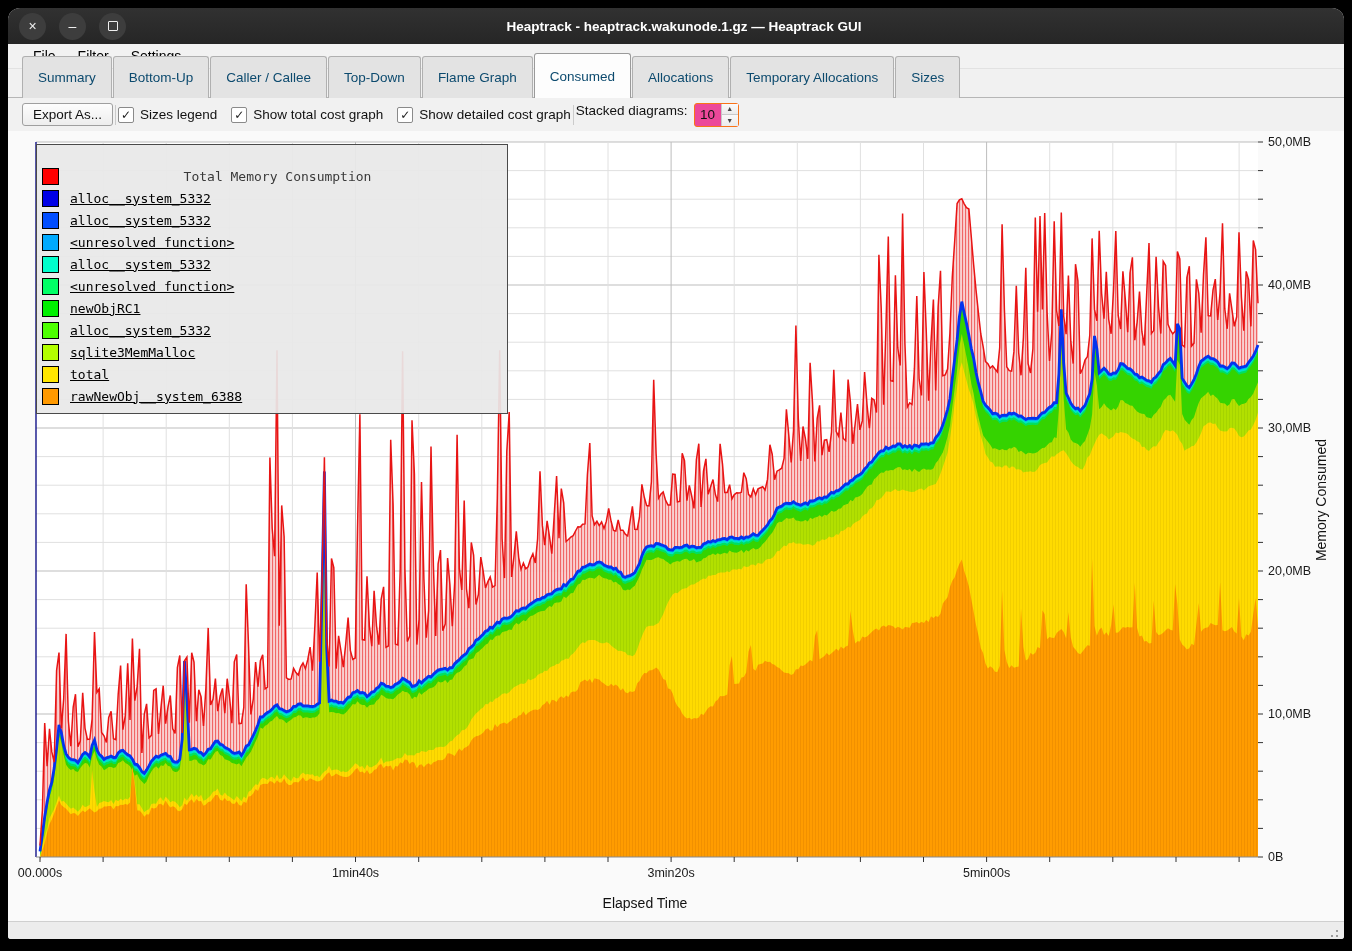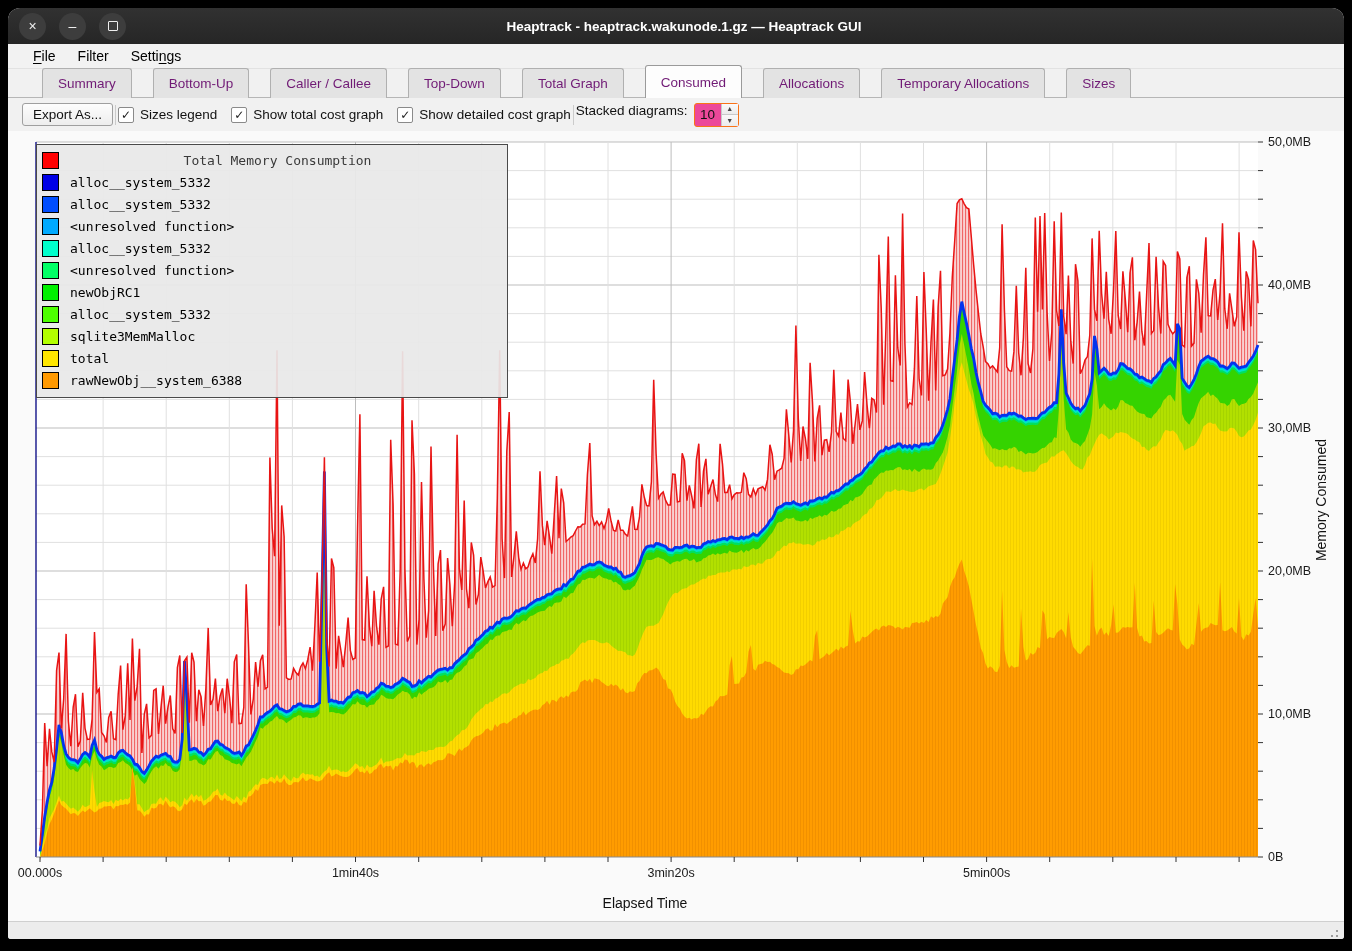--- a/index.html
+++ b/index.html
@@ -15,45 +15,45 @@
   .wintitle{position:absolute;left:16px;right:0;text-align:center;color:#fff;font-weight:bold;font-size:13.5px;}
   
   .menubar{height:24px;background:#f2f2f2;display:flex;align-items:center;padding-left:16px;gap:4px;
     font-size:14px;color:#000000;border-bottom:1px solid #e2e2e2;flex:0 0 auto;}
   .menuitem{padding:1px 9px;border-radius:3px;}
   .menuitem u{text-underline-offset:2px;}
   
   .tabbar{height:29px;display:flex;align-items:flex-end;padding-left:14px;background:#f1f1f1;
     position:relative;flex:0 0 auto;}
   .tabbar::after{content:"";position:absolute;left:0;right:0;bottom:0;height:1px;background:#b6b6b6;}
-  .tab{height:25px;display:flex;align-items:center;padding:2px 15px;font-size:13.5px;color:#701a75;
+  .tab{height:25px;display:flex;align-items:center;padding:8px 15px;font-size:13.5px;color:#0c4a6e;
     background:#e3e3e3;border:1px solid #b0b0b0;border-bottom:none;margin-right:1px;
-    border-radius:3px 3px 0 0;position:relative;z-index:1;margin-left:20px;}
+    border-radius:3px 3px 0 0;position:relative;z-index:1;}
   .tab.active{background:#fdfdfd;height:28px;z-index:3;border-color:#9a9a9a;}
   
   .toolbar{height:33px;display:flex;align-items:center;gap:0;padding-left:14px;background:#f1f1f1;
     font-size:13.5px;color:#111;flex:0 0 auto;}
   .btn{background:linear-gradient(#fdfdfd,#ededed);border:1px solid #9f9f9f;border-radius:3px;
     padding:3px 10px;font-size:13.5px;color:#111;}
   .tsep{width:1px;height:20px;background:#cbcbcb;margin:0 2px;}
   .chk{display:flex;align-items:center;gap:6px;}
   .chkbox{width:14px;height:14px;background:#fff;border:1px solid #8a8a8a;border-radius:2px;
     display:flex;align-items:center;justify-content:center;font-size:12px;color:#1a1a1a;line-height:1;}
   .spin{display:flex;gap:6px;}
   .spinbox{display:flex;border:1px solid #f97316;border-radius:3px;background:#ec4899;height:22px;}
   .spinval{width:26px;display:flex;align-items:center;justify-content:center;font-size:13.5px;}
   .spinarrows{display:flex;flex-direction:column;border-left:1px solid #c9c9c9;}
   .sparrow{flex:1;width:16px;display:flex;align-items:center;justify-content:center;
     font-size:7px;color:#444;background:linear-gradient(#fafafa,#ebebeb);}
   .sparrow+.sparrow{border-top:1px solid #c9c9c9;}
   
   .chartwrap{position:relative;flex:1;background:#fafafa;}
   .legend{position:absolute;left:28px;top:13px;width:470px;background:rgba(232,232,232,0.93);
-    border:1px solid #4a4a4a;padding:4px 0 6px 0;z-index:5;
-    font-family:"DejaVu Sans Mono","Liberation Mono",monospace;font-size:13px;color:#000;}
+    border:1px solid #4a4a4a;padding:20px 0 6px 0;z-index:5;
+    font-family:"DejaVu Sans Mono","Liberation Mono",monospace;font-size:13px;color:#000;text-decoration:underline;}
   .lrow{display:flex;align-items:center;height:22px;padding-left:5px;position:relative;}
   .lswatch{width:15px;height:15px;border:1.5px solid #000;flex:0 0 auto;}
   .llabel{margin-left:11px;white-space:pre;}
   .lrow.title .llabel{position:absolute;left:0;right:0;text-align:center;color:#3a3a3a;}
   
   .statusbar{height:23px;background:#ececec;border-top:1px solid #cfcfcf;position:relative;flex:0 0 auto;}
   .grip{position:absolute;right:5px;bottom:4px;width:12px;height:12px;
     background:
       radial-gradient(circle at 10px 2px,#9a9a9a 1.2px,transparent 1.4px),
       radial-gradient(circle at 10px 7px,#9a9a9a 1.2px,transparent 1.4px),
@@ -86,21 +86,21 @@
       <div class="menuitem"><u>F</u>ile</div>
       <div class="menuitem">Filter</div>
       <div class="menuitem">Setti<u>n</u>gs</div>
     </div>
 
   <div class="tabbar" id="tabbar">
       <div class="tab">Summary</div>
       <div class="tab">Bottom-Up</div>
       <div class="tab">Caller / Callee</div>
       <div class="tab">Top-Down</div>
-      <div class="tab">Total Graph</div>
+      <div class="tab">Flame Graph</div>
       <div class="tab active">Consumed</div>
       <div class="tab">Allocations</div>
       <div class="tab">Temporary Allocations</div>
       <div class="tab">Sizes</div>
     </div>
 
   <div class="toolbar" id="toolbar">
     <button class="btn">Export As...</button>
     <span class="tsep"></span>
     <span id="checks" style="display:flex;align-items:center;gap:14px;">

